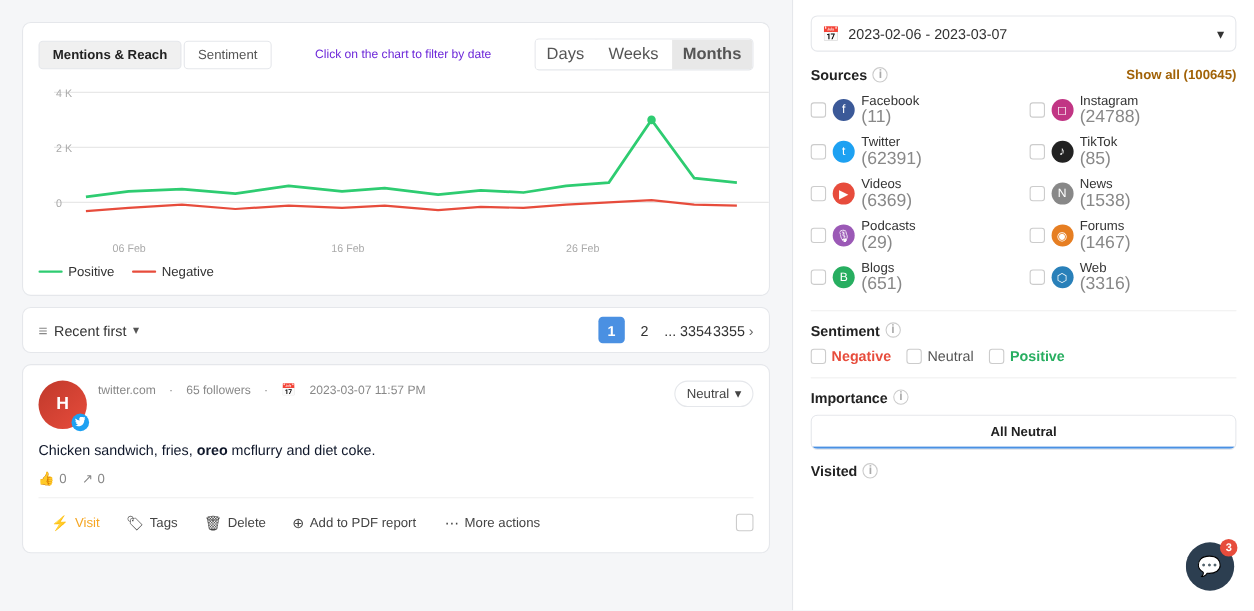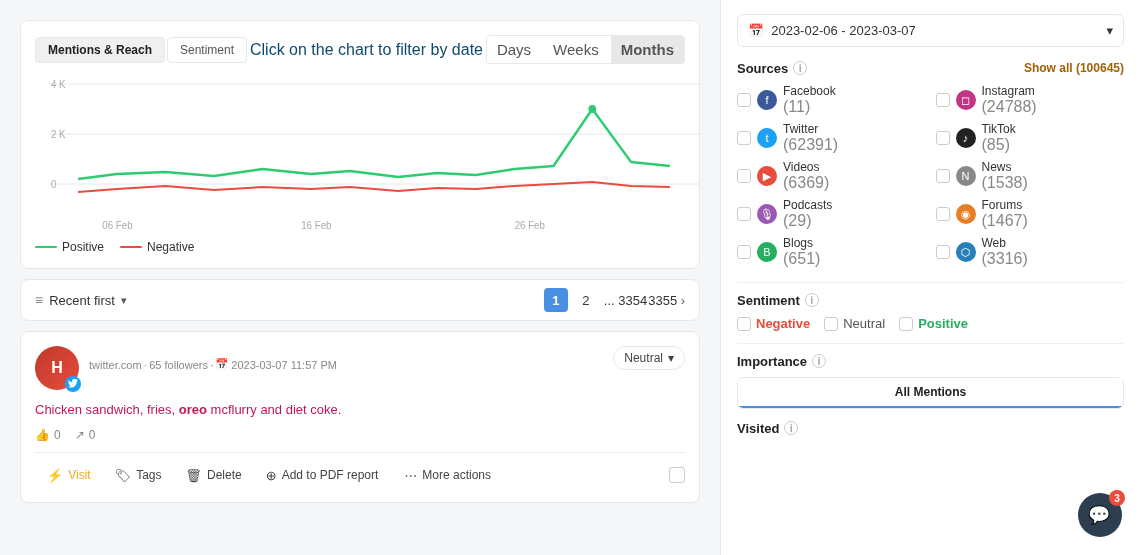--- a/index.html
+++ b/index.html
@@ -52,22 +52,22 @@
       cursor: pointer;
       font-size: 12px;
       color: #555;
     }
     .chart-tab.active {
       background: #f0f0f0;
       font-weight: 600;
       color: #222;
     }
     .chart-filter-hint {
-      font-size: 16px;
-      color: #0c4a6e;
+      font-size: 11px;
+      color: #6d28d9;
     }
     .time-tabs {
       display: flex;
       gap: 2px;
       border: 1px solid #e5e7eb;
       border-radius: 4px;
       overflow: hidden;
     }
     .time-tab {
       padding: 5px 10px;
@@ -199,43 +199,43 @@
     .post-username {
       font-weight: 700;
       font-size: 14px;
       color: #111;
     }
     .post-sub-meta {
       font-size: 11px;
       color: #888;
       display: flex;
       align-items: center;
-      gap: 2px;
-      margin-top: 12px;
+      gap: 12px;
+      margin-top: 2px;
     }
     .post-sub-meta span {
       display: flex;
       align-items: center;
       gap: 3px;
     }
     .sentiment-badge {
       display: flex;
       align-items: center;
       gap: 5px;
       padding: 4px 10px;
       border: 1px solid #e5e7eb;
       border-radius: 20px;
       font-size: 12px;
       color: #444;
       cursor: pointer;
     }
     .post-body {
       margin-top: 10px;
       font-size: 13px;
-      color: #be185d;
+      color: #0f172a;
       line-height: 1.5;
     }
     .post-body strong {
       font-weight: 700;
     }
     .post-stats {
       display: flex;
       gap: 14px;
       margin-top: 8px;
       font-size: 12px;
@@ -694,21 +694,21 @@
     </div>
   </div>
 
   <div class="divider"></div>
 
   <div class="section-label">
     <span>Importance</span>
     <span class="info-icon">i</span>
   </div>
   <div class="importance-tabs">
-    <button class="importance-tab active">All Mentions</button>
+    <button class="importance-tab active">All Neutral</button>
   </div>
 
   <div class="section-label visited-section">
     <span>Visited</span>
     <span class="info-icon">i</span>
   </div>
 </div>
 
 <div class="chat-bubble">
   💬

